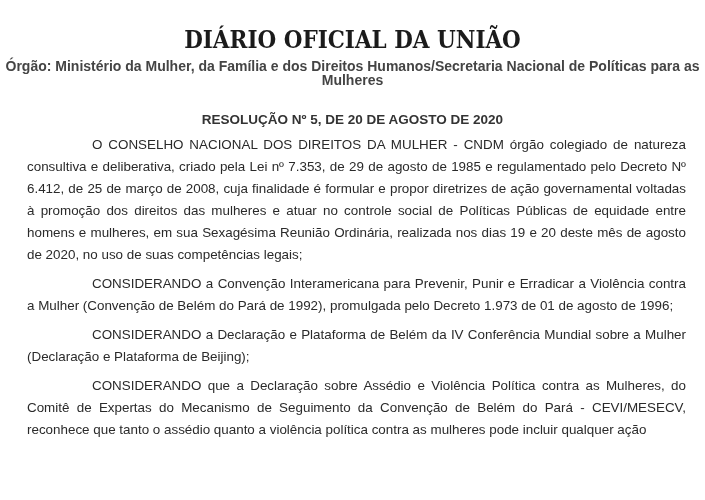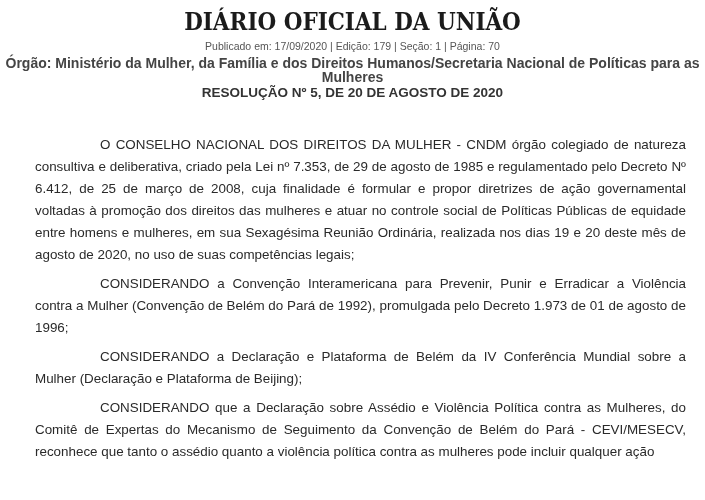--- a/index.html
+++ b/index.html
@@ -9,21 +9,21 @@
     }
     body {
       width: 705px;
       height: 500px;
       overflow: hidden;
       position: relative;
       color: #222222;
     }
     .header {
       text-align: center;
-      padding-top: 6px;
+      padding-top: 24px;
     }
     .title {
       font-family: "DejaVu Serif", "Liberation Serif", serif;
       font-weight: bold;
       font-size: 25px;
       letter-spacing: 0px;
       color: #1b1b1b;
       line-height: 32px;
       margin: 0;
       transform: scaleX(0.86);
@@ -43,44 +43,44 @@
       color: #444444;
       line-height: 14px;
       margin-top: 3px;
     }
     .resolution {
       font-family: "Liberation Sans", sans-serif;
       font-weight: bold;
       font-size: 13.5px;
       color: #333333;
       text-align: center;
+      margin-top: 24px;
       line-height: 18px;
     }
     .content {
       position: absolute;
       left: 27px;
       width: 659px;
       top: 134px;
       font-family: "Liberation Sans", sans-serif;
       font-size: 13.4px;
       line-height: 22px;
       color: #2a2a2a;
     }
     .para {
       text-align: justify;
       text-indent: 65px;
-      margin: 0 0 7px 8px;
+      margin: 0 0 7px 0;
     }
   </style>
 </head>
 <body>
 
 <div class="header">
   <h1 class="title">DIÁRIO OFICIAL DA UNIÃO</h1>
-  <div class="pubinfo">Publicado em: 17/09/2020 | Edição: 179 | Seção: 1 | Página: 70</div>
   <div class="orgao">Órgão: Ministério da Mulher, da Família e dos Direitos Humanos/Secretaria Nacional de Políticas para as Mulheres</div>
 </div>
 
 <div class="resolution">RESOLUÇÃO Nº 5, DE 20 DE AGOSTO DE 2020</div>
 
 <div class="content">
   <p class="para">O CONSELHO NACIONAL DOS DIREITOS DA MULHER - CNDM órgão colegiado de natureza consultiva e deliberativa, criado pela Lei nº 7.353, de 29 de agosto de 1985 e regulamentado pelo Decreto Nº 6.412, de 25 de março de 2008, cuja finalidade é formular e propor diretrizes de ação governamental voltadas à promoção dos direitos das mulheres e atuar no controle social de Políticas Públicas de equidade entre homens e mulheres, em sua Sexagésima Reunião Ordinária, realizada nos dias 19 e 20 deste mês de agosto de 2020, no uso de suas competências legais;</p>
   <p class="para">CONSIDERANDO a Convenção Interamericana para Prevenir, Punir e Erradicar a Violência contra a Mulher (Convenção de Belém do Pará de 1992), promulgada pelo Decreto 1.973 de 01 de agosto de 1996;</p>
   <p class="para">CONSIDERANDO a Declaração e Plataforma de Belém da IV Conferência Mundial sobre a Mulher (Declaração e Plataforma de Beijing);</p>
   <p class="para">CONSIDERANDO que a Declaração sobre Assédio e Violência Política contra as Mulheres, do Comitê de Expertas do Mecanismo de Seguimento da Convenção de Belém do Pará - CEVI/MESECV, reconhece que tanto o assédio quanto a violência política contra as mulheres pode incluir qualquer ação</p>

